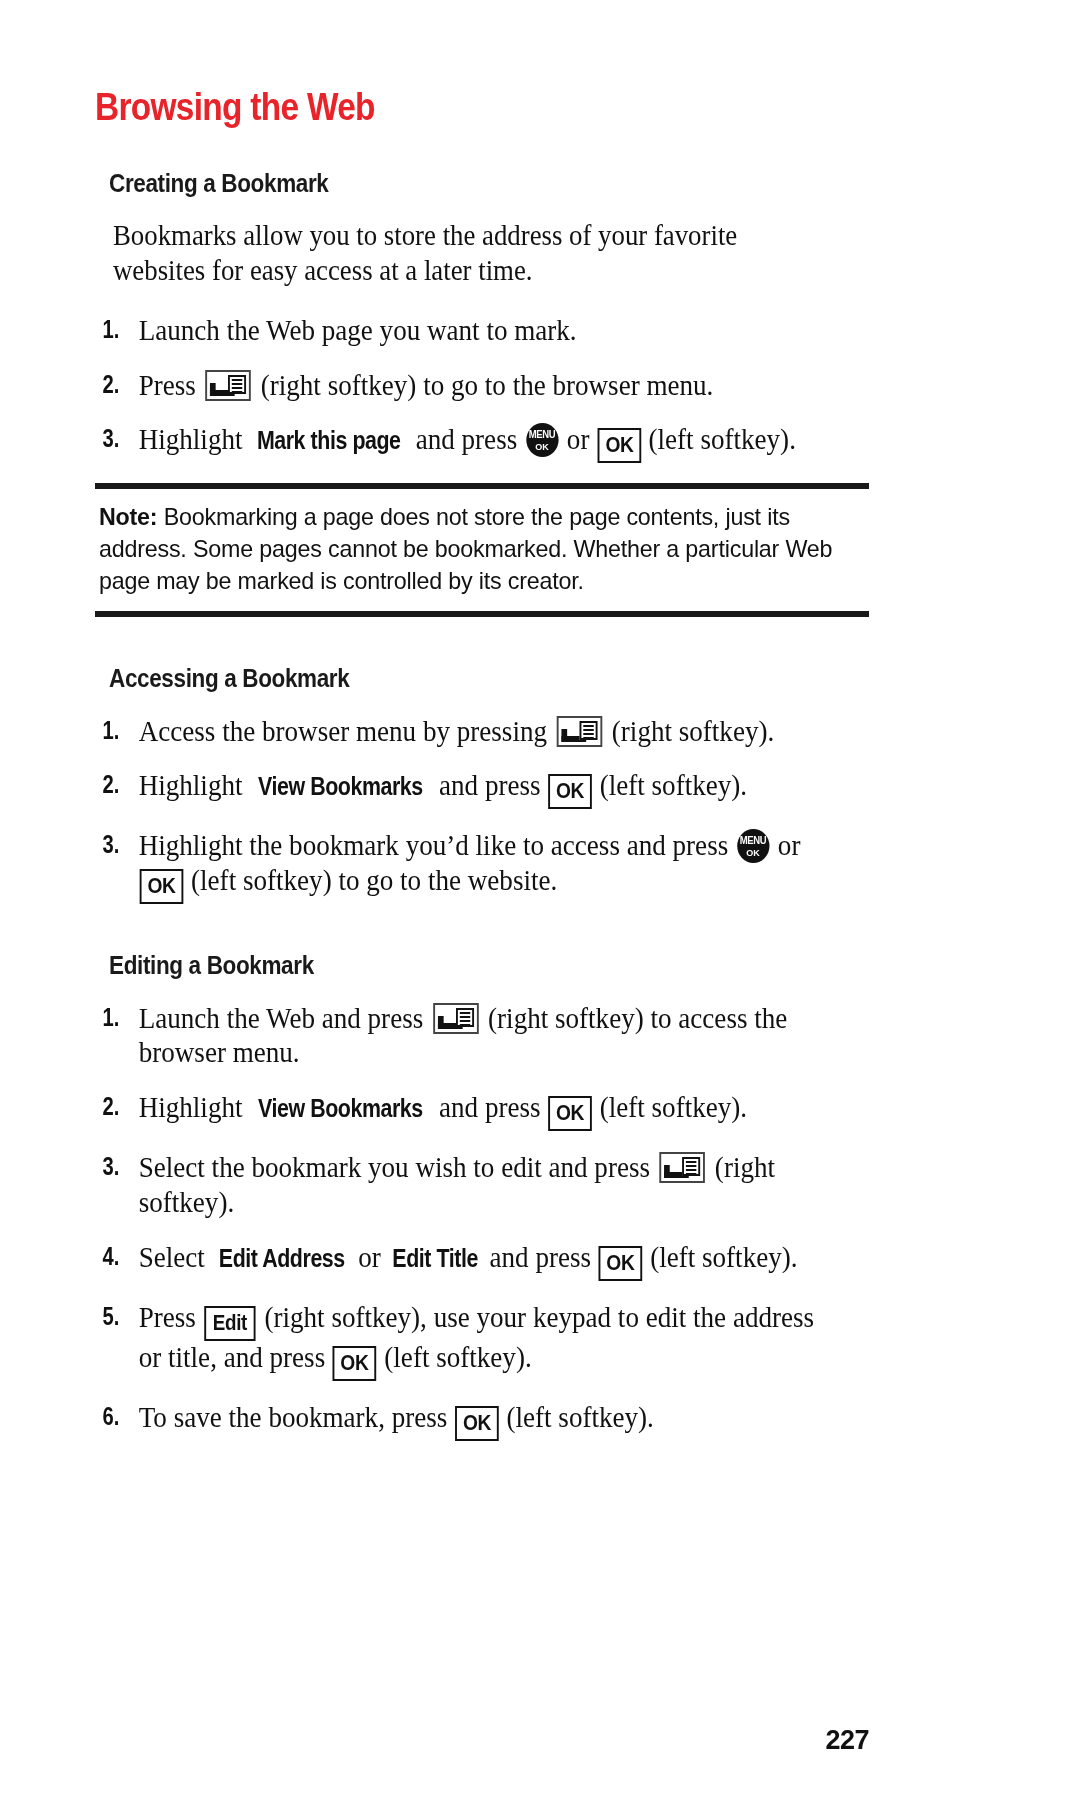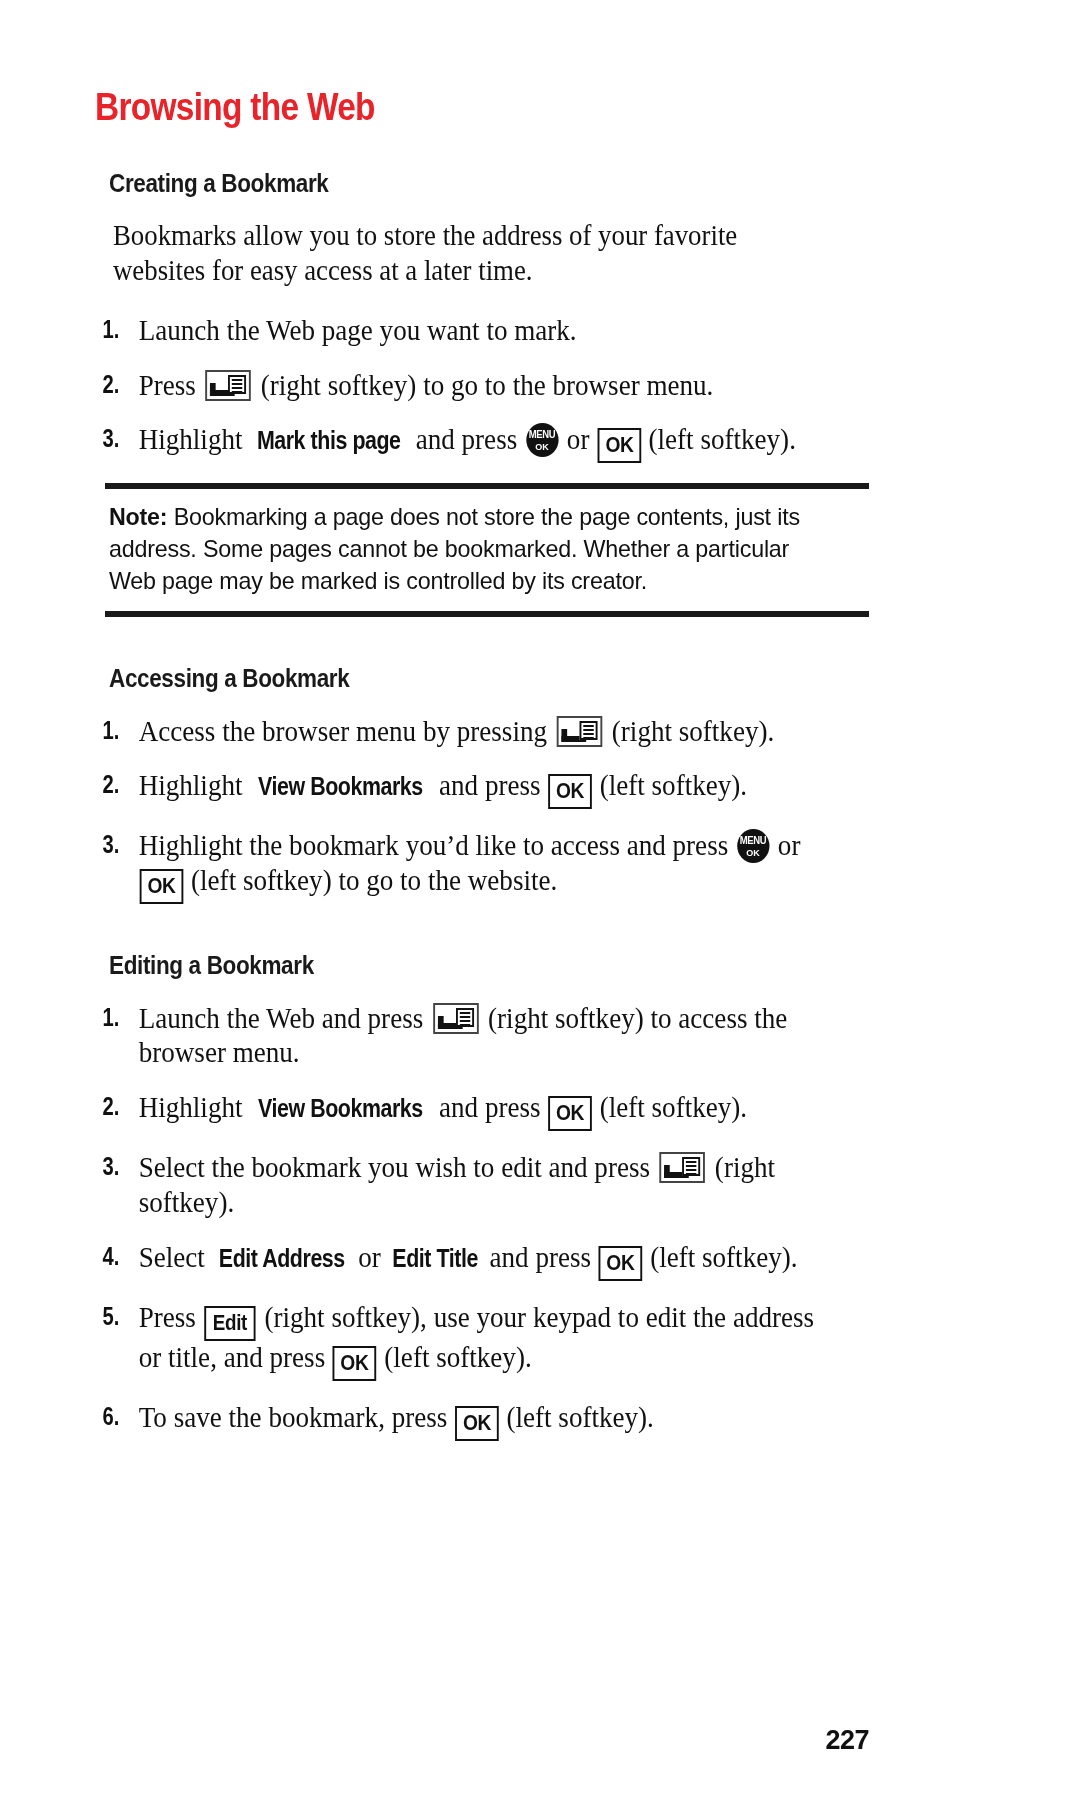--- a/index.html
+++ b/index.html
@@ -186,21 +186,21 @@
     line-height: 1;
     padding: 4px 5px 5px 5px;
     vertical-align: -3px;
     letter-spacing: -0.4px;
     margin: 0 2px;
   }
   .key-edit span { display:inline-block; transform: scaleX(0.9); }
 
   
   .note {
-    margin: 18px 0 0 10px;
+    margin: 18px 0 0 0;
     padding: 0;
   }
   .note .rule {
     height: 6px;
     background: #1a1a1a;
     width: 100%;
   }
   .note .rule.bottom { margin-top: 8px; }
   .note .body {
     font-family: "Liberation Sans", sans-serif;

